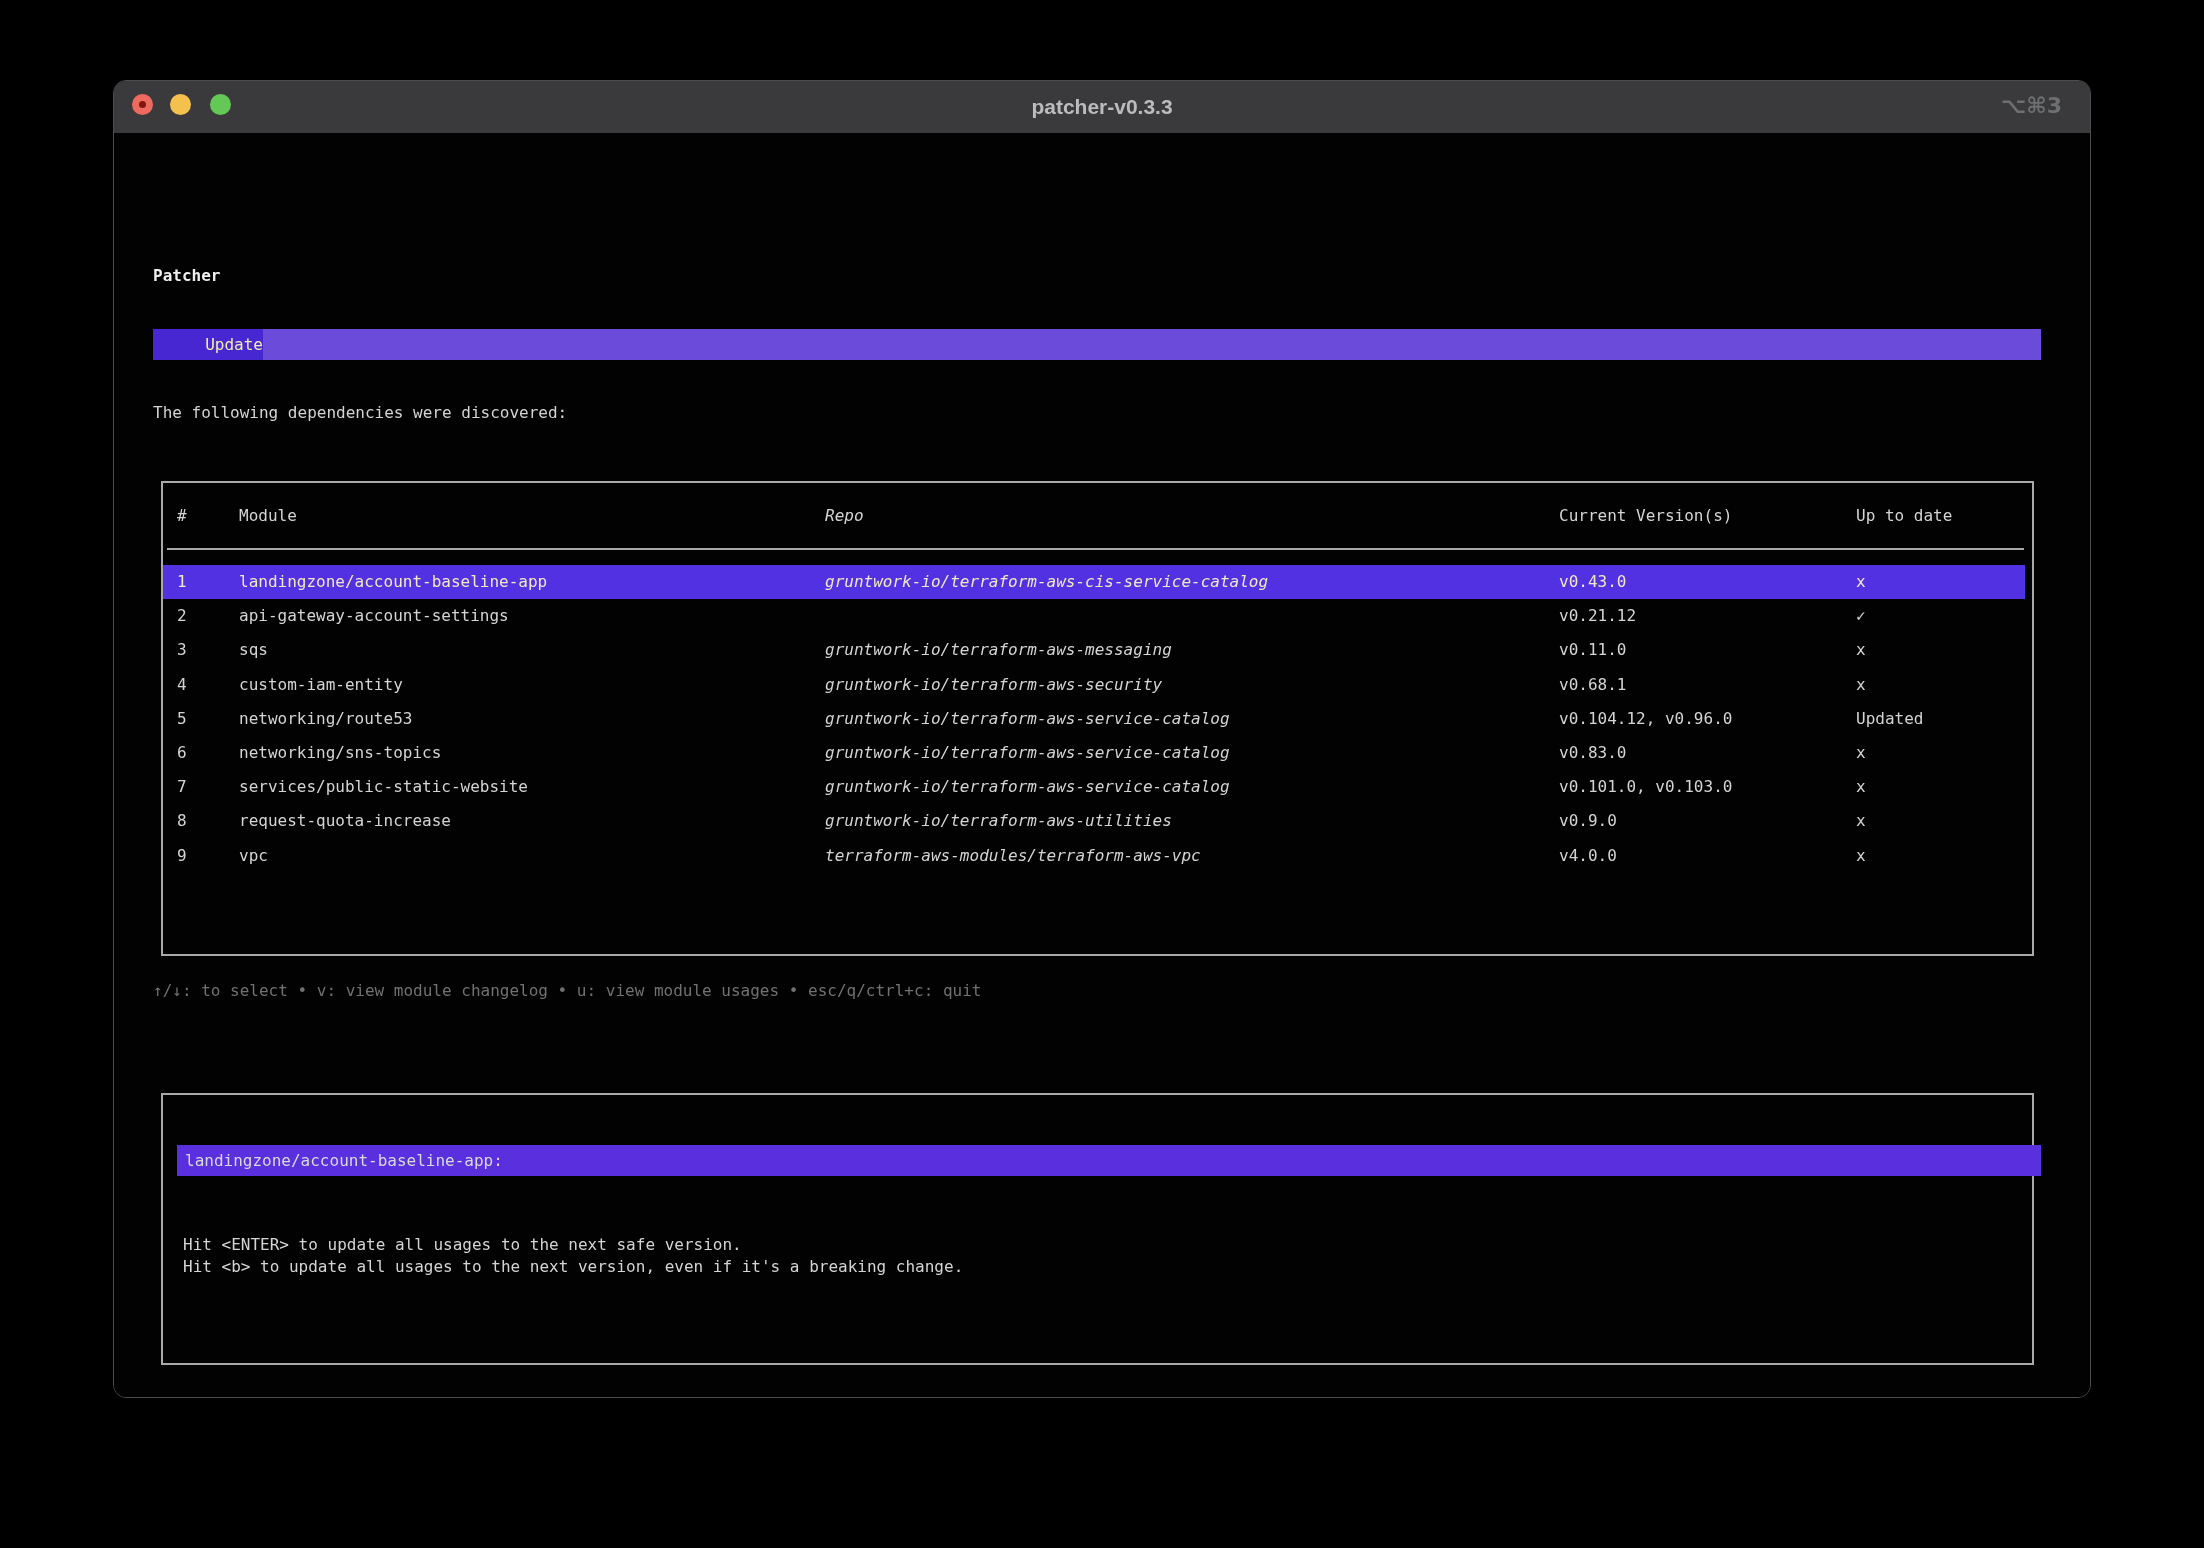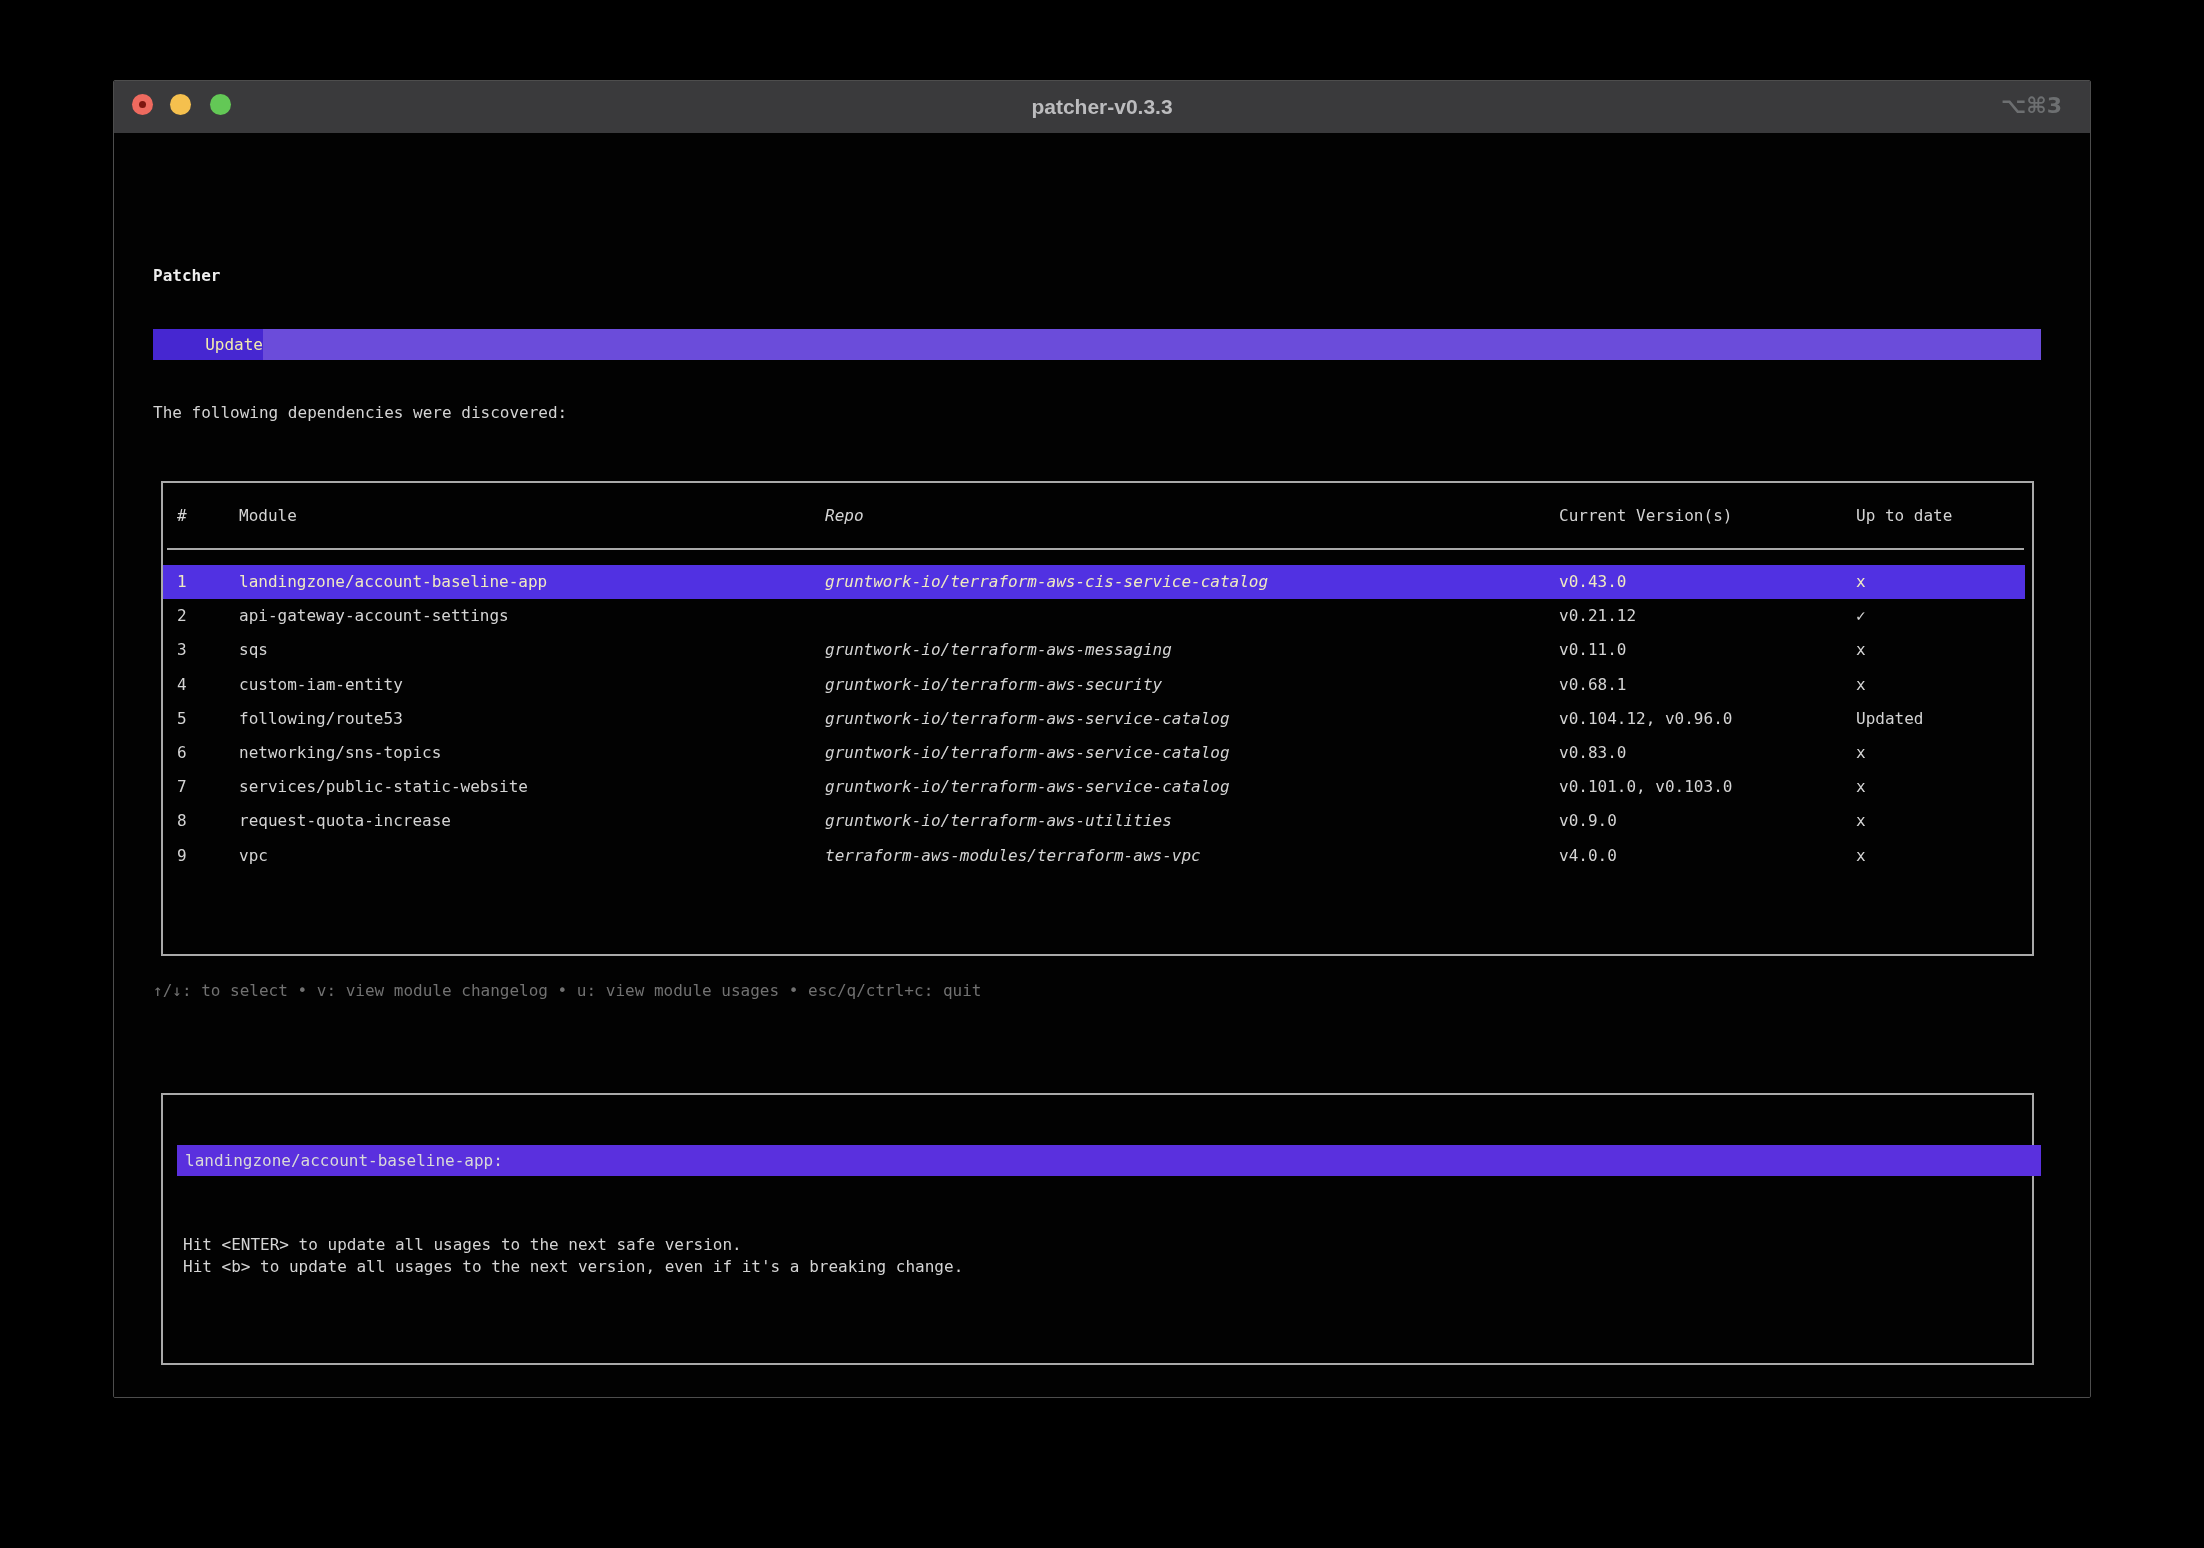--- a/index.html
+++ b/index.html
@@ -3,21 +3,21 @@
 <meta charset="utf-8">
 <style>
   html,body{margin:0;padding:0;background:#000;}
   body{
     width:2204px;height:1548px;position:relative;overflow:hidden;
     font-family:"DejaVu Sans Mono",monospace;
   }
   
   .window{
     position:absolute;left:113px;top:80px;width:1978px;height:1318px;
-    background:#040404;border:1px solid #4d4d4d;border-radius:2px;
+    background:#040404;border:1px solid #4d4d4d;border-radius:13px;
     box-sizing:border-box;overflow:hidden;
   }
   .titlebar{
     position:absolute;left:0;top:0;right:0;height:52px;
     background:var(--titlebar_bg);border-bottom:1px solid #151515;
     font-family:"Liberation Sans","DejaVu Sans",sans-serif;
   }
   .traffic{position:absolute;top:13px;width:21px;height:21px;border-radius:50%;}
   .traffic.red{left:18px;background:var(--traffic_red);}
   .traffic.red::after{
@@ -136,21 +136,21 @@
           </div>
           <div class="trow">
             <span class="cell c-num">4</span>
             <span class="cell c-module">custom-iam-entity</span>
             <span class="cell c-repo">gruntwork-io/terraform-aws-security</span>
             <span class="cell c-versions">v0.68.1</span>
             <span class="cell c-status">x</span>
           </div>
           <div class="trow">
             <span class="cell c-num">5</span>
-            <span class="cell c-module">following/route53</span>
+            <span class="cell c-module">networking/route53</span>
             <span class="cell c-repo">gruntwork-io/terraform-aws-service-catalog</span>
             <span class="cell c-versions">v0.104.12, v0.96.0</span>
             <span class="cell c-status">Updated</span>
           </div>
           <div class="trow">
             <span class="cell c-num">6</span>
             <span class="cell c-module">networking/sns-topics</span>
             <span class="cell c-repo">gruntwork-io/terraform-aws-service-catalog</span>
             <span class="cell c-versions">v0.83.0</span>
             <span class="cell c-status">x</span>

